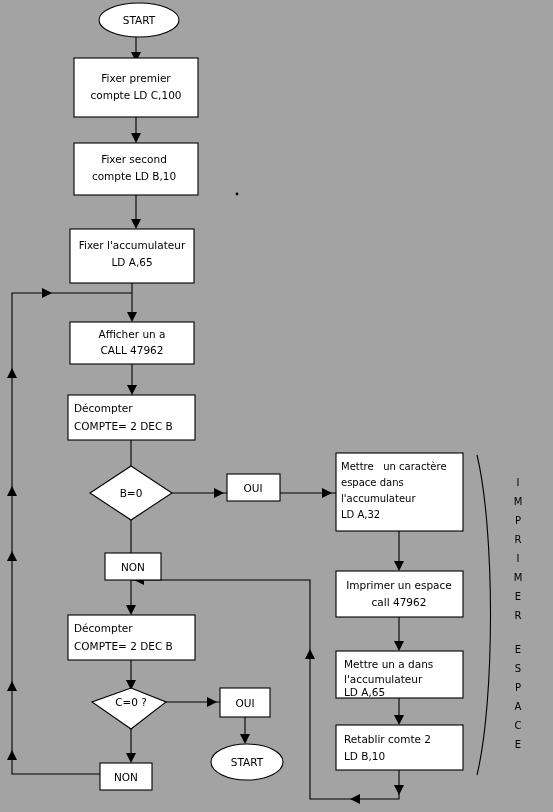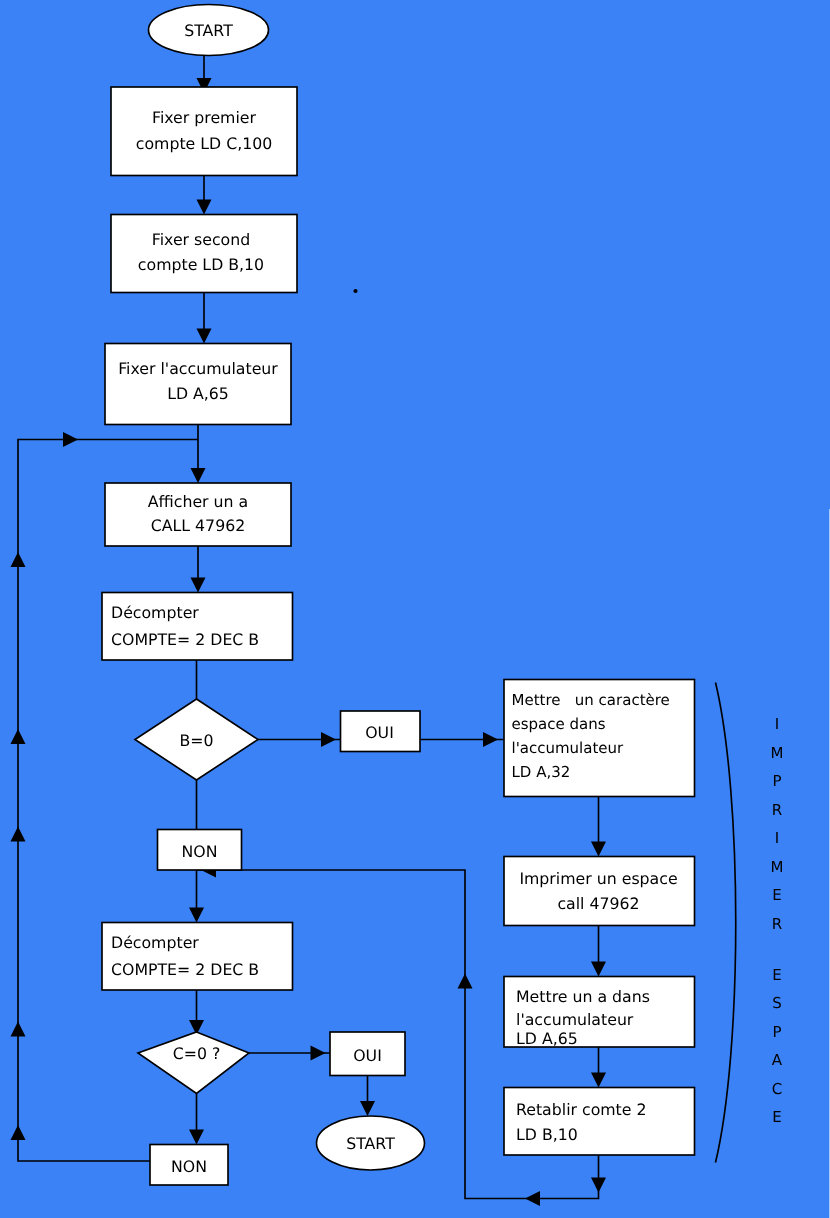--- a/index.html
+++ b/index.html
@@ -4,21 +4,21 @@
 <style>
   html, body {
     margin: 0;
     padding: 0;
     background: #ffffff;
   }
   #canvas {
     position: relative;
     width: 553px;
     height: 812px;
-    background: #3b82f6;
+    background: #a3a3a3;
     font-family: "DejaVu Sans", sans-serif;
     overflow: hidden;
   }
   #flow-svg {
     position: absolute;
     left: 0;
     top: 0;
     width: 553px;
     height: 812px;
   }

